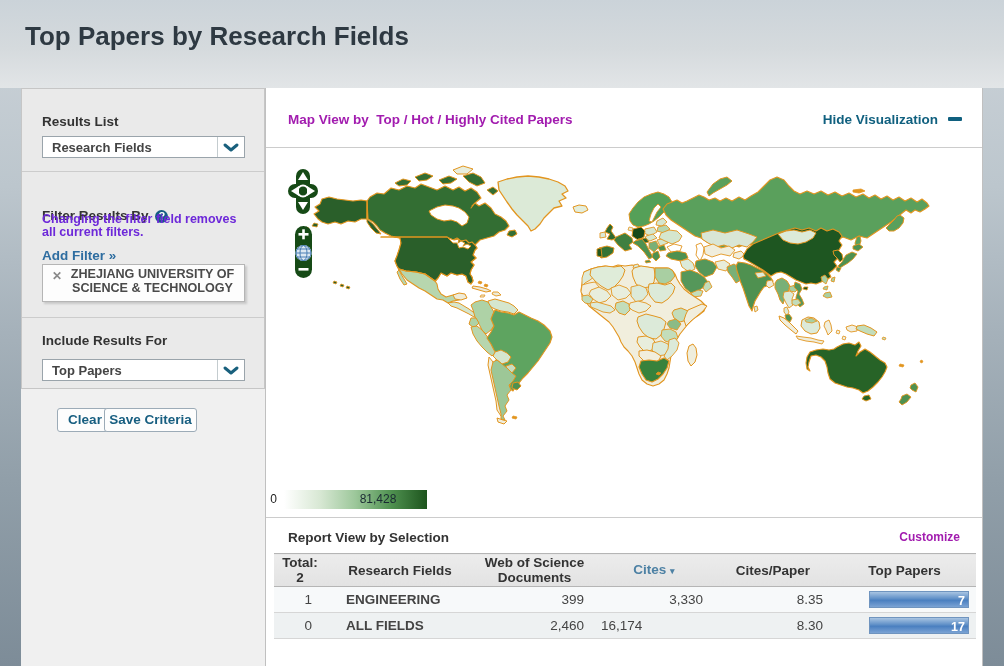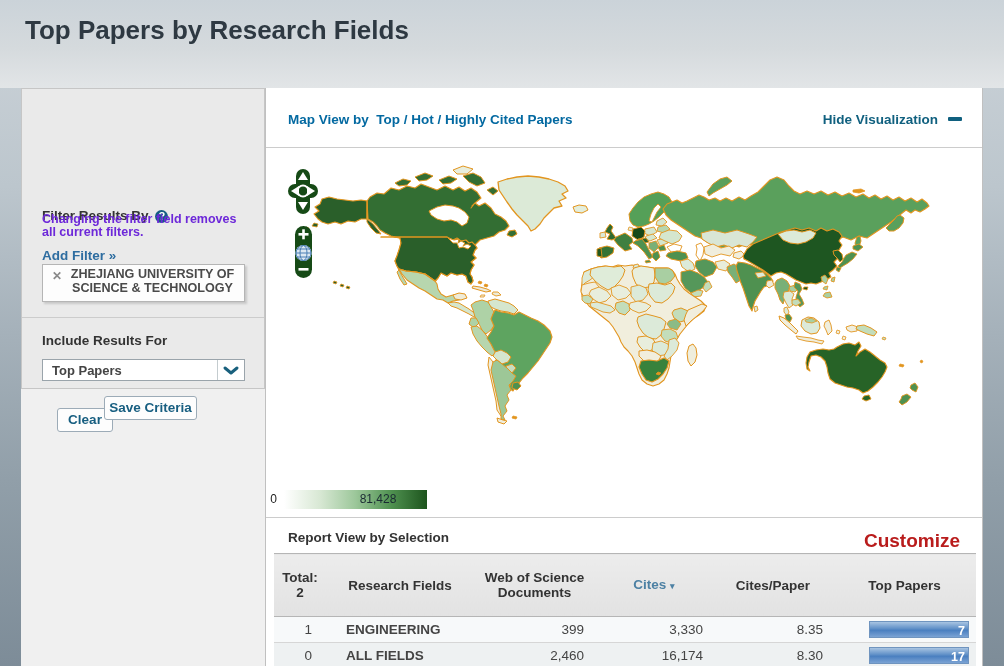--- a/index.html
+++ b/index.html
@@ -3,81 +3,90 @@
 <meta charset="utf-8">
 <style>
 html,body{margin:0;padding:0;}
 body{
   width:1004px;height:666px;overflow:hidden;
   font-family:"Liberation Sans",sans-serif;
   background:linear-gradient(180deg,#cbd3d9 0%,#c7cfd5 10%,#bcc6cd 28%,#a5b1ba 50%,#919fa9 72%,#7d8c98 100%);
 }
 .topband{position:absolute;left:0;top:0;width:1004px;height:88px;
   background:linear-gradient(180deg,#cbd3d9 0%,#d5dadd 55%,#e2e5e7 100%);}
-h1{position:absolute;left:25px;top:15px;margin:0;font-size:26px;font-weight:bold;color:#2e3942;letter-spacing:0px;}
+h1{position:absolute;left:25px;top:21px;margin:0;font-size:26px;font-weight:bold;color:#2e3942;letter-spacing:0px;}
 .leftcol{position:absolute;left:21px;top:88px;width:244px;height:578px;background:#f0f0f0;}
 .panel{position:absolute;left:0px;top:0px;width:242px;height:299px;background:#eaeaea;border:1px solid #c6c6c6;}
 .sec1{position:absolute;left:0;top:0;width:242px;height:82px;border-bottom:1px solid #cccccc;}
 .sec2{position:absolute;left:0;top:83px;width:242px;height:145px;border-bottom:1px solid #cccccc;}
 .sec3{position:absolute;left:0;top:229px;width:242px;height:70px;}
 .slabel{position:absolute;left:20px;font-size:13.5px;font-weight:bold;color:#333;}
 .selectbox{position:absolute;left:20px;width:201px;height:20px;background:#fff;border:1px solid #9aa4ab;}
 .selectbox .txt{position:absolute;left:9px;top:3px;font-size:13px;font-weight:bold;color:#444;}
 .selarrow{position:absolute;right:0px;top:0px;width:26px;height:20px;border-left:1px solid #c4cccf;}
 .qicon{position:absolute;display:inline-block;width:13px;height:13px;border-radius:7px;background:#155e82;color:#fff;font-size:11px;font-weight:bold;text-align:center;line-height:13px;}
 .ital{position:absolute;left:20px;top:41px;width:205px;font-size:12.5px;font-weight:bold;color:#6d28d9;line-height:12.5px;}
 .addf{position:absolute;left:20px;top:76px;font-size:13.5px;font-weight:bold;color:#2e6da0;}
 .chip{position:absolute;left:20px;top:92px;width:201px;height:36px;background:#fdfdfd;border:1px solid #b5b5b5;box-shadow:2px 2px 2px rgba(0,0,0,0.15);}
 .chip .x{position:absolute;left:9px;top:4px;color:#8a8a8a;font-size:12px;font-weight:bold;}
 .chip .t{position:absolute;left:22px;top:3px;width:175px;text-align:center;font-size:12.6px;font-weight:bold;color:#4a4a4a;line-height:13.5px;}
 .btn{position:absolute;background:#fdfdfd;border:1px solid #9cabb7;border-radius:3px;font-size:13.5px;font-weight:bold;color:#175e80;text-align:center;}
 .rightpanel{position:absolute;left:265px;top:88px;width:716px;height:578px;background:#ffffff;border-left:1px solid #c0c0c0;border-right:1px solid #c0c0c0;}
 .visheader{position:absolute;left:0;top:0;width:716px;height:59px;border-bottom:1px solid #cccccc;}
-.vistitle{position:absolute;left:22px;top:24px;font-size:13.5px;font-weight:bold;color:#0369a1;}
+.vistitle{position:absolute;left:22px;top:24px;font-size:13.5px;font-weight:bold;color:#a21caf;}
 .hidev{position:absolute;right:44px;top:24px;font-size:13.5px;font-weight:bold;color:#10607f;}
 .hidedash{position:absolute;right:20px;top:29px;width:14px;height:4px;background:#10607f;border-radius:1px;}
 .reportdiv{position:absolute;left:0;top:429px;width:716px;border-top:1px solid #cccccc;}
 .reptitle{position:absolute;left:22px;top:442px;font-size:13.5px;font-weight:bold;color:#333;}
-.customize{position:absolute;right:22px;top:442px;font-size:19px;font-weight:bold;color:#b91c1c;}
+.customize{position:absolute;right:22px;top:442px;font-size:12px;font-weight:bold;color:#a21caf;}
 table.rep{position:absolute;left:8px;top:465px;width:702px;border-collapse:collapse;font-size:13.5px;table-layout:fixed;}
-table.rep th{background:linear-gradient(180deg,#ececec 0%,#e2e2e2 100%);border-top:1px solid #b5b5b5;border-bottom:1px solid #b5b5b5;color:#333;font-size:13.5px;font-weight:bold;padding:16px 6px;line-height:15px;}
+table.rep th{background:linear-gradient(180deg,#ececec 0%,#e2e2e2 100%);border-top:1px solid #b5b5b5;border-bottom:1px solid #b5b5b5;color:#333;font-size:13.5px;font-weight:bold;padding:1px 6px;line-height:15px;}
 table.rep td{padding:4px 6px;border-bottom:1px solid #d6d6d6;color:#444;line-height:17px;}
 tr.r1 td{background:#f7f9fa;}
 tr.r2 td{background:#eef1f2;}
 .blink{color:#10607f;font-weight:bold;}
 .bar{position:relative;margin-left:30px;width:98px;height:15px;background:linear-gradient(180deg,#a8c4e2 0%,#5f8fc7 45%,#4a7fc0 55%,#7ba3d4 100%);border:1px solid #6f94bf;}
 .bar span{position:absolute;right:3px;top:1px;color:#fff;font-size:12.5px;font-weight:bold;}
 </style>
 </head>
 <body>
 <div class="topband"></div>
 <h1>Top Papers by Research Fields</h1>
 <div class="leftcol">
   <div class="panel">
+    <div class="sec1">
+      <div class="slabel" style="top:25px;">Results List</div>
+      <div class="selectbox" style="top:47px;">
+        <span class="txt">Research Fields</span>
+        <span class="selarrow"><svg width="26" height="20">
+              <path d="M7 8 L13 13 L19 8" fill="none" stroke="#19607d" stroke-width="3" stroke-linecap="round" stroke-linejoin="round"></path>
+            </svg></span>
+      </div>
+    </div>
     <div class="sec2">
       <div class="slabel" style="top:36px;">Filter Results By <span class="qicon" style="margin-left:3px;top:0px;position:relative;">?</span></div>
       <div class="ital">Changing the filter field removes all current filters.</div>
       <div class="addf">Add Filter »</div>
       <div class="chip">
         <span class="x">✕</span>
         <div class="t">ZHEJIANG UNIVERSITY OF SCIENCE &amp; TECHNOLOGY</div>
       </div>
     </div>
     <div class="sec3">
       <div class="slabel" style="top:15px;">Include Results For</div>
       <div class="selectbox" style="top:41px;">
         <span class="txt">Top Papers</span>
         <span class="selarrow"><svg width="26" height="20">
               <path d="M7 8 L13 13 L19 8" fill="none" stroke="#19607d" stroke-width="3" stroke-linecap="round" stroke-linejoin="round"></path>
             </svg></span>
       </div>
     </div>
   </div>
   <div class="btn" style="left:36px;top:320px;width:54px;height:22px;line-height:22px;text-align:center;">Clear</div>
-  <div class="btn" style="left:83px;top:308px;width:91px;height:22px;line-height:22px;">Save Criteria</div>
+  <div class="btn" style="left:83px;top:320px;width:91px;height:22px;line-height:22px;">Save Criteria</div>
 </div>
 <div class="rightpanel">
   <div class="visheader">
     <div class="vistitle">Map View by&nbsp; Top / Hot / Highly Cited Papers</div>
     <div class="hidev">Hide Visualization</div>
     <div class="hidedash"></div>
   </div>
   <svg style="position:absolute;left:0px;top:59px;" width="716" height="370" viewBox="265 147 716 370">
 <path d="M366,201 369,197 376,193 383,194 390,188 398,190 406,186 414,188 420,184 428,187 436,190 444,186 452,190 458,187 464,191 470,188 476,192 480,198 474,203 470,208 474,203 471,206 474,203 478,206 484,203 490,208 494,214 500,217 505,221 508,226 504,230 498,232 493,236 486,238 479,240 474,245 476,248 474,250 472,255 475,258 470,262 473,265 470,270 469,274 471,277 472,281 470,284 467,282 465,276 461,274 456,275 450,273 446,276 440,273 437,278 434,282 424,274 415,272 405,271 398,270 396,266 394,261 396,256 398,250 400,243 399,238 390,236 384,233 379,230 376,226 372,222 367,219Z" fill="#336e33" stroke="#e2951f" stroke-width="1.1" stroke-linejoin="round"></path>
 <path d="M321,199 328,197 336,199 344,200 352,201 360,200 366,201 366,219 360,219 354,222 347,221 340,224 334,222 327,224 321,222 317,219 313,214 318,211 314,207 319,204Z" fill="#2a5f2a" stroke="#e2951f" stroke-width="1.1" stroke-linejoin="round"></path>
@@ -300,21 +309,21 @@
       <td>
             <div class="bar">
               <span>7</span>
             </div>
           </td>
     </tr>
     <tr class="r2">
       <td style="text-align:right;padding-right:14px;">0</td>
       <td class="blink" style="padding-left:20px;">ALL FIELDS</td>
       <td style="text-align:right;padding-right:11px;">2,460</td>
-      <td style="text-align:right;padding-right:10px;">16,174</td>
+      <td style="padding-right:10px;">16,174</td>
       <td style="text-align:right;padding-right:10px;">8.30</td>
       <td>
             <div class="bar">
               <span>17</span>
             </div>
           </td>
     </tr>
   </tbody>
     </table>
 </div>

